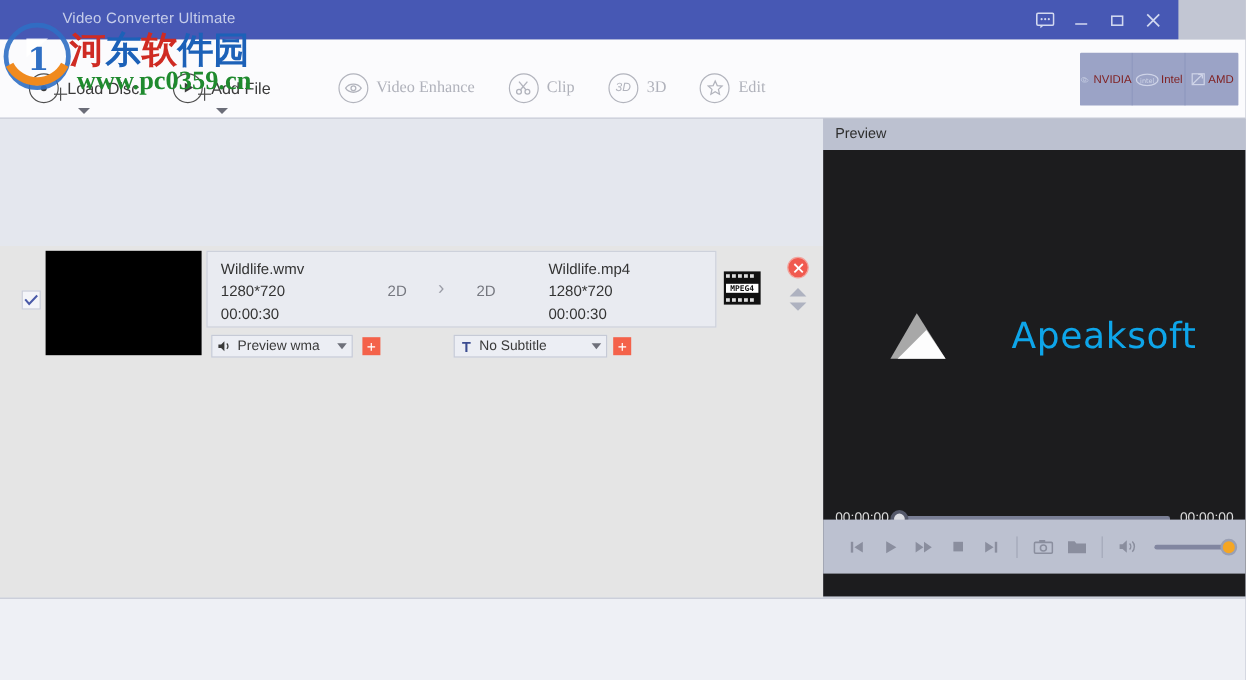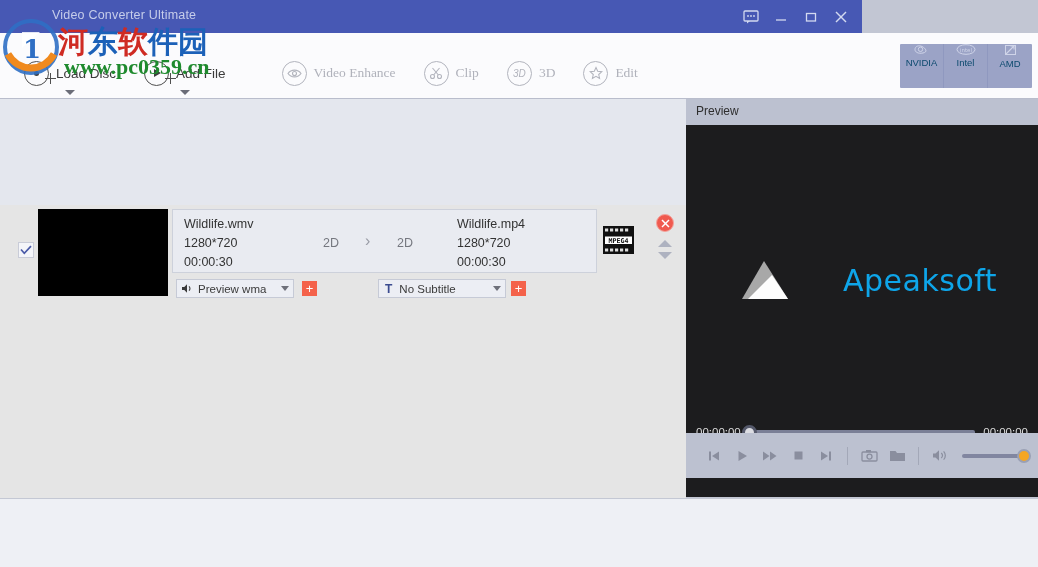--- a/index.html
+++ b/index.html
@@ -6,21 +6,21 @@
   html, body {
     width: 1038px; height: 567px;
     font-family: "Liberation Sans", sans-serif;
     overflow: hidden;
     background: #c2c6d3;
   }
   #app { position: relative; width: 1038px; height: 567px; }
 
   
   .titlebar {
-    position: absolute; top: 0; left: 0; width: 862px; height: 33px;
+    position: absolute; top: 0; left: 0; width: 982px; height: 33px;
     background: #4758b4;
   }
   .titlebar .app-title {
     position: absolute; left: 52px; top: 8px;
     font-size: 12.5px; color: #c6cdea; letter-spacing: .2px;
   }
   .win-btns {
     position: absolute; right: 6px; top: 0; height: 33px;
     display: flex; align-items: center; gap: 0;
   }
@@ -67,23 +67,23 @@
     width: 0; height: 0; border-left: 7px solid #3d3d3d;
     border-top: 4.5px solid transparent; border-bottom: 4.5px solid transparent;
     margin-left: 2px;
   }
 
   .gpu-group {
     position: absolute; right: 6px; top: 11px; height: 44px;
     display: flex; background: #9ba3c6; border-radius: 1px; overflow: hidden;
   }
   .gpu-btn {
-    width: 44px; height: 44px; display: flex; flex-direction: column;
-    align-items: center; justify-content: flex-start; gap: 2px;
-    color: #0c4a6e; border-right: 1px solid #8f98bf;
+    width: 44px; height: 44px; display: flex; flex-direction: row;
+    align-items: center; justify-content: center; gap: 2px;
+    color: #7f1d1d; border-right: 1px solid #8f98bf;
   }
   .gpu-btn:last-child { border-right: none; }
   .gpu-btn .gname { font-size: 9.5px; }
 
   
   .watermark { position: absolute; left: 0; top: 14px; width: 240px; height: 70px; pointer-events: none; }
   .wm-cn { position: absolute; left: 58px; top: 8px; font-size: 30px; font-weight: bold;
            font-family: "DejaVu Sans", sans-serif; }
   .wm-cn span:nth-child(1), .wm-cn span:nth-child(3) { color: #cf2b23; }
   .wm-cn span:nth-child(2), .wm-cn span:nth-child(4), .wm-cn span:nth-child(5) { color: #1c61b8; }

